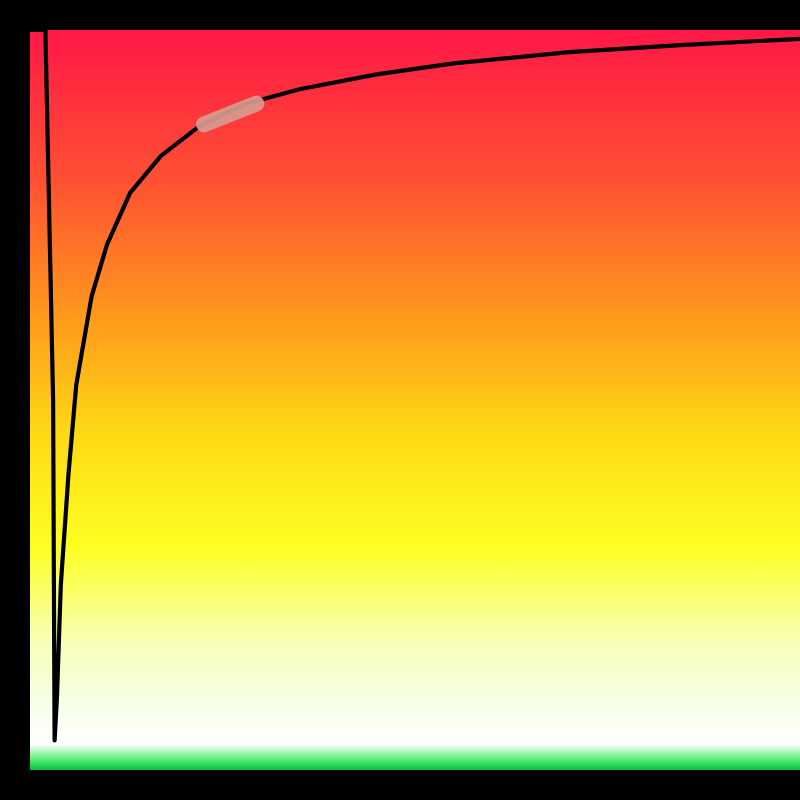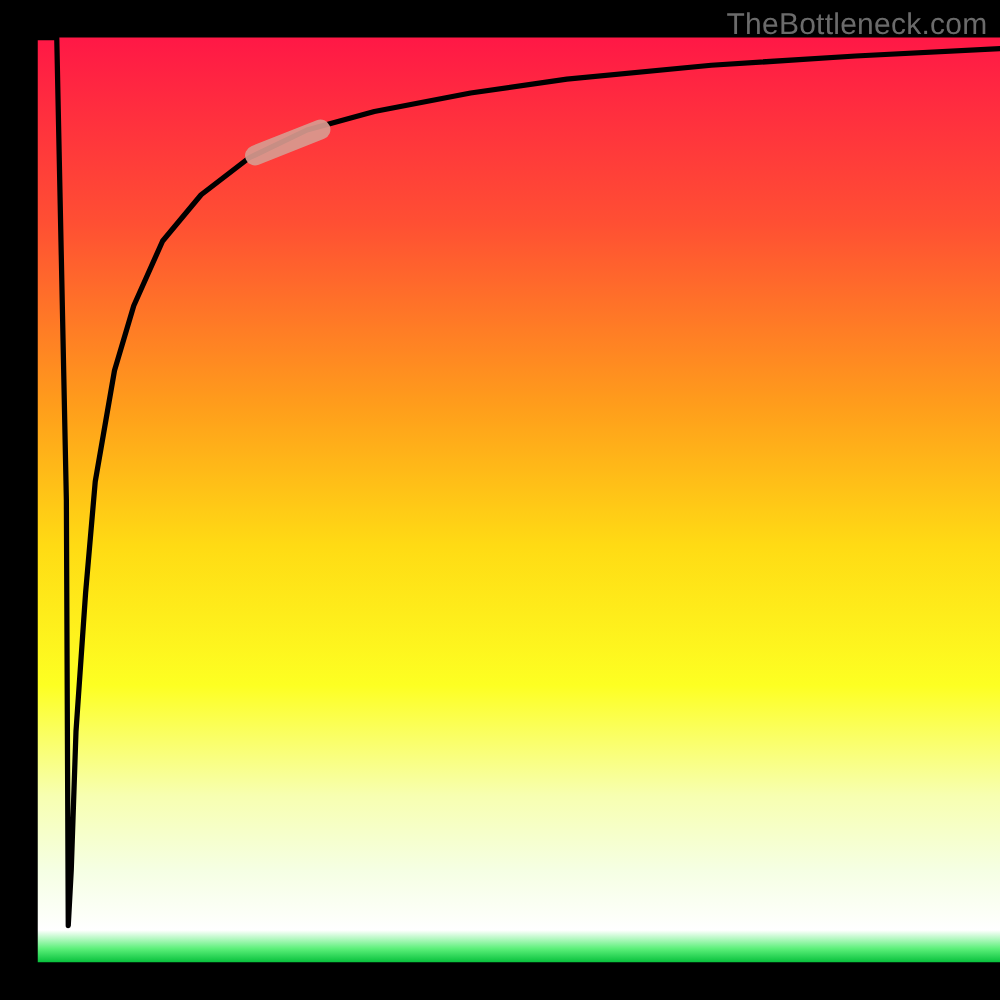--- a/index.html
+++ b/index.html
@@ -52,14 +52,13 @@
 
     <path id="curve" fill="none" stroke="#000" stroke-width="4.2" stroke-linecap="round" stroke-linejoin="round" d="M30.0 30.0 L45.4 30.0 L53.1 400.0 L54.6 740.4 L57.0 696.0 L60.8 585.0 L68.5 474.0 L76.2 385.2 L91.6 296.4 L107.0 244.6 L130.1 192.8 L160.9 155.8 L199.4 126.2 L245.6 104.0 L299.5 89.2 L376.5 74.4 L453.5 63.3 L569.0 52.2 L684.5 44.8 L800.0 38.9 "></path>
 
     <rect id="highlight" fill="#d89a8f" opacity="0.92" x="194.06808034538292" y="105.99" width="72.26383930923411" height="16" rx="8" transform="rotate(-21.62 230.2 114.0)"></rect>
 
     <rect id="y-axis" fill="#000" x="0" y="0" width="30" height="800"></rect>
 
     <rect id="x-axis" fill="#000" x="0" y="770" width="800" height="30"></rect>
   </svg>
 
-  <div class="watermark">TheBottleneck.com</div>
 </div>
 
 </body></html>

